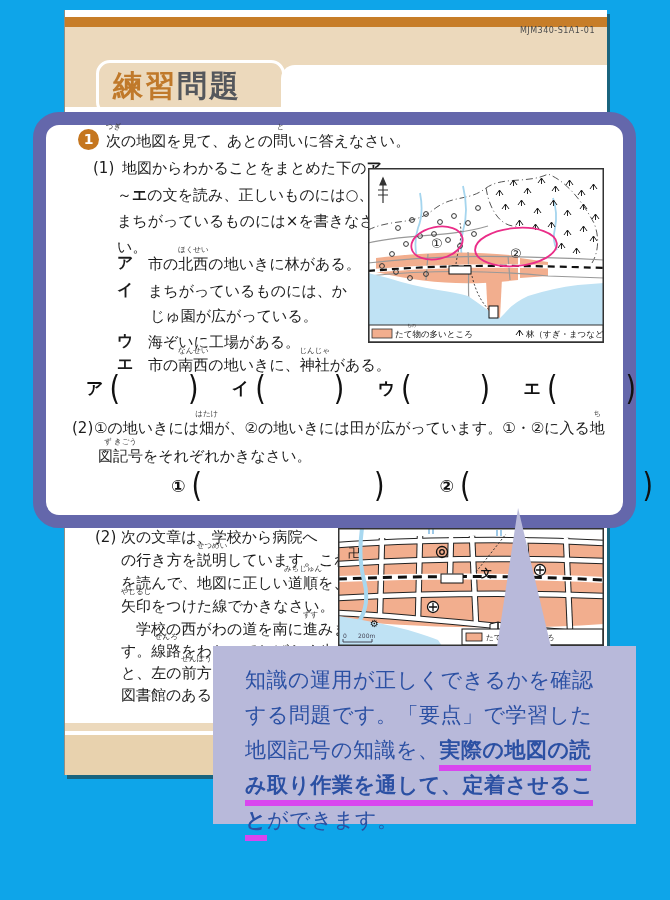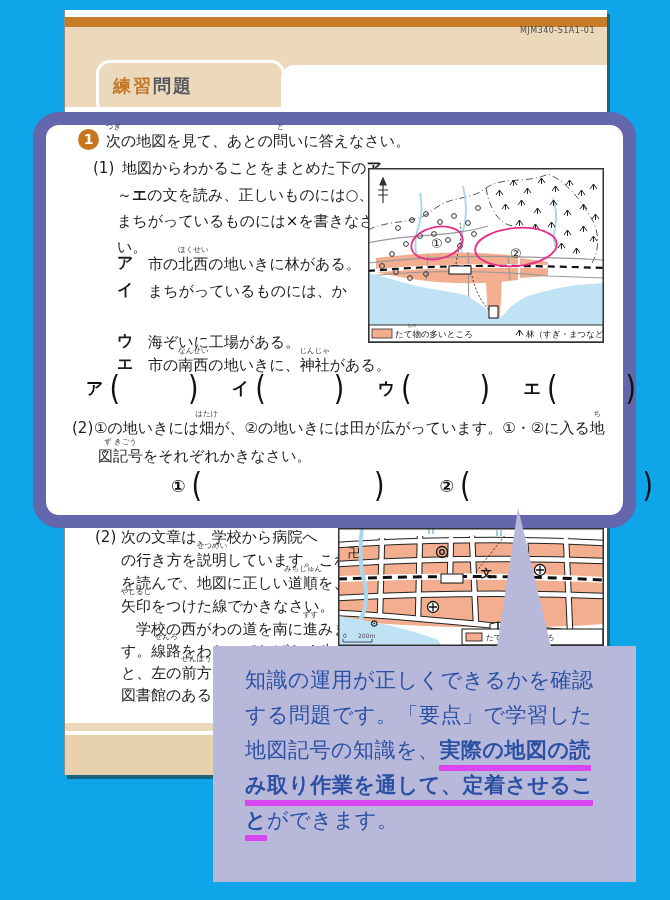--- a/index.html
+++ b/index.html
@@ -7,21 +7,21 @@
   .stage{position:relative;width:670px;height:900px;background:#0ea5e9;overflow:hidden;}
 
   
   .page{position:absolute;left:64px;top:10px;width:542px;height:765px;background:#ffffff;
         border-left:1px solid #8e8e86;box-shadow:3px 4px 0 rgba(35,48,38,.55);z-index:1;}
   .topbar{position:absolute;left:0;right:0;top:7px;height:10px;background:#c77d28;}
   .band{position:absolute;left:0;right:0;top:17px;height:80px;background:#ecd9bc;}
   .band-right-white{position:absolute;left:216px;top:55px;width:326px;height:42px;background:#fff;border-radius:14px 0 0 0;}
   .doc-code{position:absolute;right:12px;top:16px;font-size:8px;color:#4a4a4a;letter-spacing:.5px;}
   .title-frame{position:absolute;left:31px;top:50px;width:183px;height:50px;border:3px solid #fff;border-radius:14px;}
-  .title-text{position:absolute;left:14px;top:0;line-height:46px;font-size:18px;font-weight:bold;letter-spacing:2px;white-space:nowrap;}
+  .title-text{position:absolute;left:14px;top:0;line-height:46px;font-size:30px;font-weight:bold;letter-spacing:2px;white-space:nowrap;}
   .title-accent{color:#c0792a;}
   .title-rest{color:#54575c;}
   .strip-a{position:absolute;left:0;right:0;top:713px;height:8px;background:#ecd9bc;}
   .strip-b{position:absolute;left:0;right:0;top:725px;height:40px;background:#e8d2ae;}
 
   
   .wline{position:absolute;font-size:15px;line-height:20px;white-space:nowrap;color:#1c1c1c;}
   .wline .bold{font-weight:bold;}
   ruby{position:relative;display:inline-block;ruby-position:over;}
   rt{position:absolute;top:-8px;left:50%;transform:translateX(-50%);font-size:7.5px;line-height:1;white-space:nowrap;display:block;color:#333;}
@@ -41,21 +41,21 @@
   .ans-gap1{display:inline-block;width:56px;}
   .ans-gap2{display:inline-block;width:160px;}
 
   
   .section2-line{z-index:2;}
   .map2-wrap{position:absolute;left:338px;top:528px;z-index:3;}
 
   
   .tail{position:absolute;left:497px;top:508px;width:54px;height:139px;background:#b8b9da;
         clip-path:polygon(39% 0,100% 100%,0 100%);z-index:8;}
-  .callout{position:absolute;left:213px;top:646px;width:423px;height:236px;background:#b8b9da;z-index:9;}
+  .callout{position:absolute;left:213px;top:646px;width:423px;height:178px;background:#b8b9da;z-index:9;}
   .cline{position:absolute;left:32px;font-size:21px;line-height:26px;color:#2b50a3;letter-spacing:.5px;white-space:nowrap;}
   .cline .em{font-weight:bold;border-bottom:6px solid #d946ef;padding-bottom:3px;}
 
   
   svg text{font-family:"DejaVu Sans",sans-serif;}
 </style>
 </head>
 <body>
 
 <div class="stage">
@@ -165,20 +165,21 @@
     <div class="wline" style="left:47px;top:33px;">(1)</div>
     <div class="wline" style="left:76px;top:33px;"><span>地図からわかることをまとめた下の</span><span class="bold">ア</span></div>
     <div class="wline" style="left:71px;top:60px;"><span>～</span><span class="bold">エ</span><span>の文を読み、正しいものには○、</span></div>
     <div class="wline" style="left:71px;top:86px;"><span>まちがっているものには×を書きなさ</span></div>
     <div class="wline" style="left:71px;top:112px;"><span>い。</span></div>
 
     <div class="stmt-label" style="left:71px;top:128px;">ア</div>
     <div class="wline" style="left:102px;top:129px;"><span>市の</span><ruby>北西<rt>ほくせい</rt></ruby><span>の地いきに林がある。</span></div>
     <div class="stmt-label" style="left:71px;top:155px;">イ</div>
     <div class="wline" style="left:102px;top:156px;"><span>まちがっているものには、か</span></div>
+    <div class="wline" style="left:104px;top:181px;"><span>じゅ園が広がっている。</span></div>
     <div class="stmt-label" style="left:71px;top:206px;">ウ</div>
     <div class="wline" style="left:102px;top:207px;"><span>海ぞいに工場がある。</span></div>
     <div class="stmt-label" style="left:71px;top:229px;">エ</div>
     <div class="wline" style="left:102px;top:230px;"><span>市の</span><ruby>南西<rt>なんせい</rt></ruby><span>の地いきに、</span><ruby>神社<rt>じんじゃ</rt></ruby><span>がある。</span></div>
 
     <div style="position:absolute;left:322px;top:43px;">
       <svg width="236" height="175" viewBox="0 0 236 175">
         <defs>
           <g id="tree" stroke="#222" stroke-width="1" fill="none">
             <path d="M0,5 L3.5,0 L7,5 M3.5,0 L3.5,6"></path>

